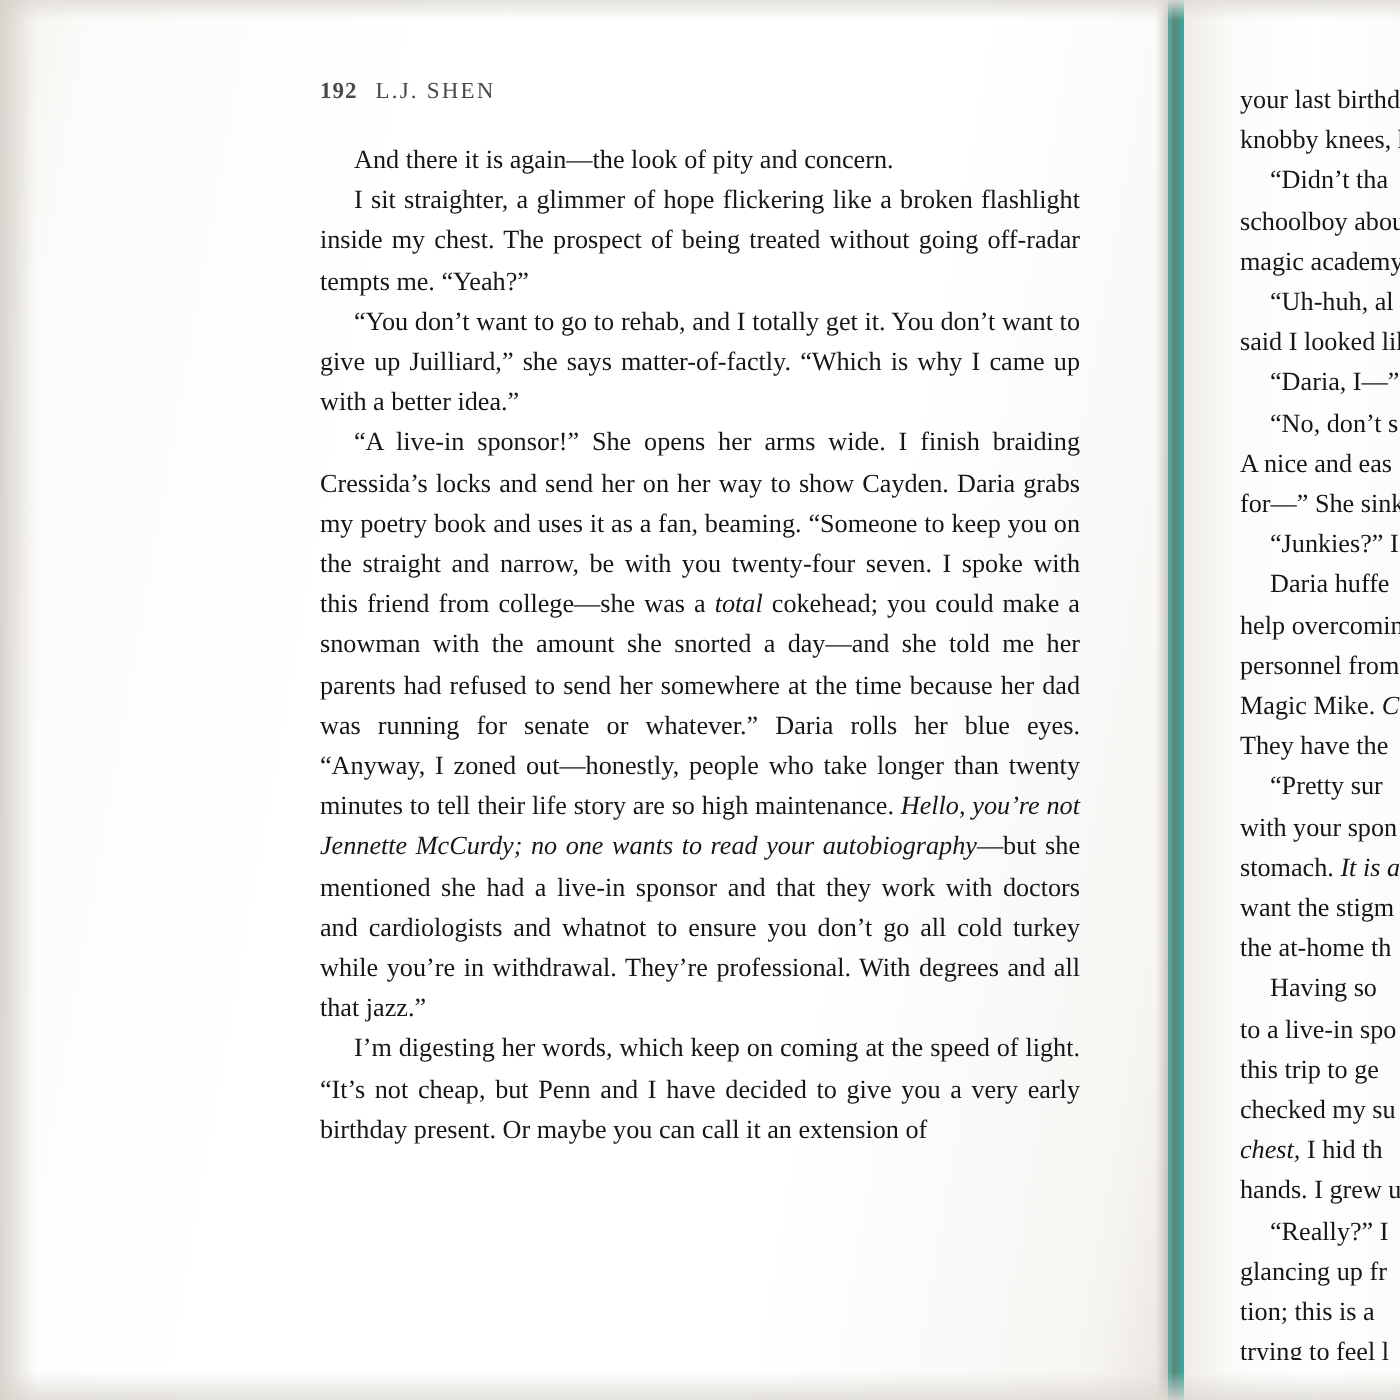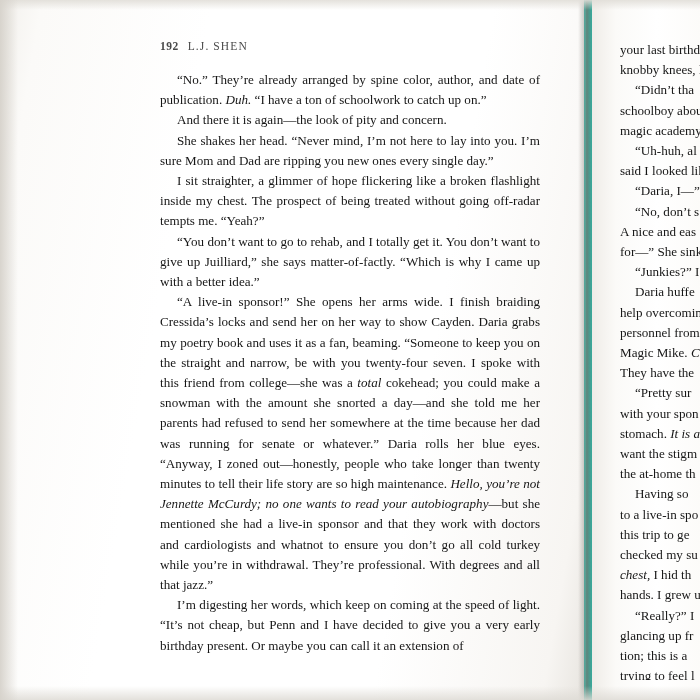--- a/index.html
+++ b/index.html
@@ -121,23 +121,21 @@
   <div class="page-right"></div>
   <div class="edge-top"></div>
   <div class="edge-bottom"></div>
   <div class="edge-left"></div>
 
   <div class="text-col-left">
     <div class="header-line">
       <span class="pageno">192</span><span>L.J. SHEN</span>
     </div>
     <div class="body-text">
-        <p>“No.” They’re already arranged by spine color, author, and date of publication. <em>Duh.</em> “I have a ton of schoolwork to catch up on.”</p>
         <p>And there it is again—the look of pity and concern.</p>
-        <p>She shakes her head. “Never mind, I’m not here to lay into you. I’m sure Mom and Dad are ripping you new ones every single day.”</p>
         <p>I sit straighter, a glimmer of hope flickering like a broken flashlight inside my chest. The prospect of being treated without going off-radar tempts me. “Yeah?”</p>
         <p>“You don’t want to go to rehab, and I totally get it. You don’t want to give up Juilliard,” she says matter-of-factly. “Which is why I came up with a better idea.”</p>
         <p>“A live-in sponsor!” She opens her arms wide. I finish braiding Cressida’s locks and send her on her way to show Cayden. Daria grabs my poetry book and uses it as a fan, beaming. “Someone to keep you on the straight and narrow, be with you twenty-four seven. I spoke with this friend from college—she was a <em>total</em> cokehead; you could make a snowman with the amount she snorted a day—and she told me her parents had refused to send her somewhere at the time because her dad was running for senate or whatever.” Daria rolls her blue eyes. “Anyway, I zoned out—honestly, people who take longer than twenty minutes to tell their life story are so high maintenance. <em>Hello, you’re not Jennette McCurdy; no one wants to read your autobiography</em>—but she mentioned she had a live-in sponsor and that they work with doctors and cardiologists and whatnot to ensure you don’t go all cold turkey while you’re in withdrawal. They’re professional. With degrees and all that jazz.”</p>
         <p>I’m digesting her words, which keep on coming at the speed of light. “It’s not cheap, but Penn and I have decided to give you a very early birthday present. Or maybe you can call it an extension of</p>
       </div>
   </div>
 
   <div class="text-col-right">
     <div class="body-text-right">
         <p class="noindent">your last birthda</p>

